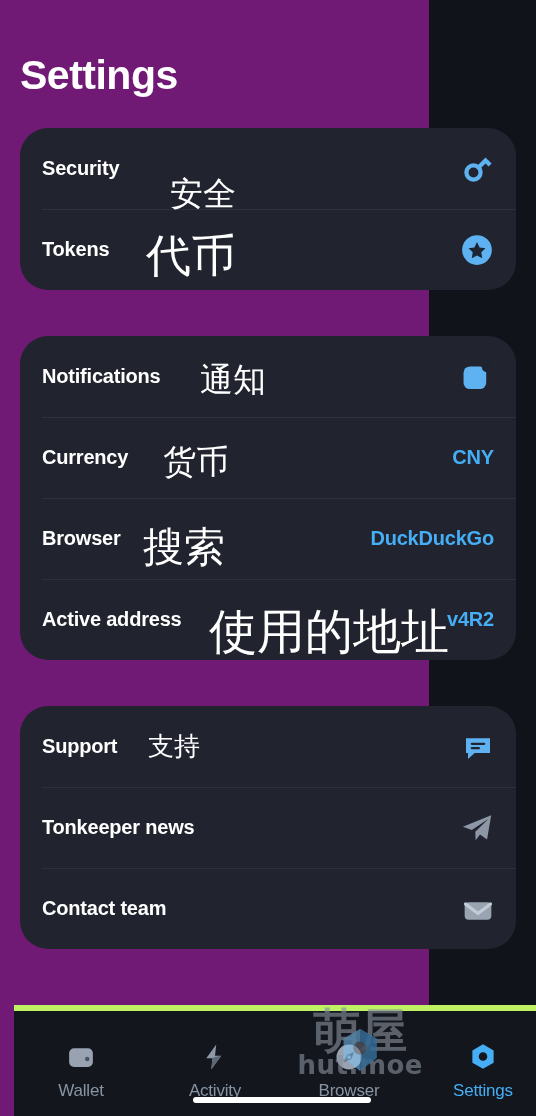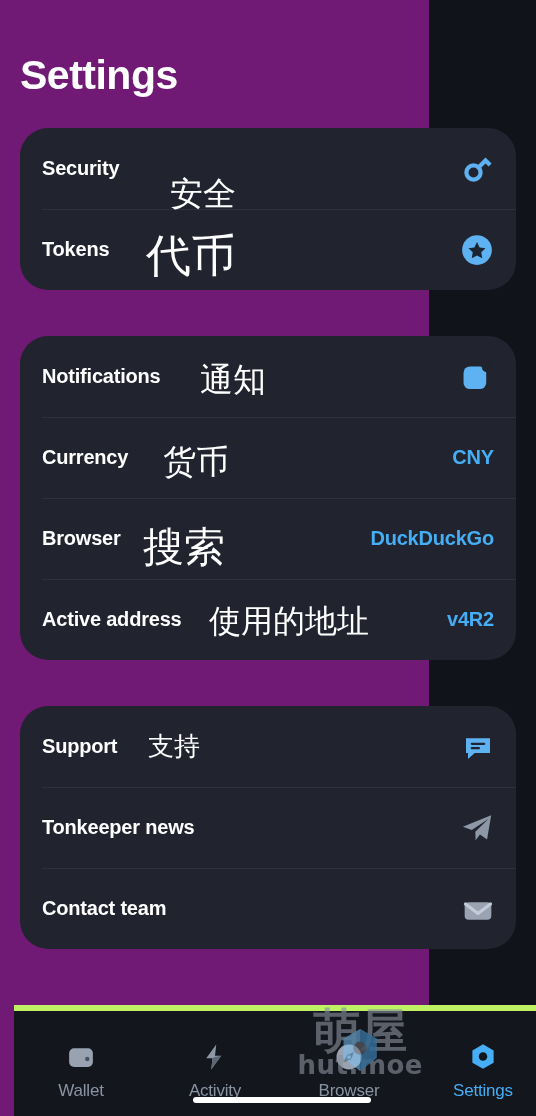--- a/index.html
+++ b/index.html
@@ -182,21 +182,21 @@
         </span>
       </div>
 
     </div>
 
     <div class="cn" style="left:170px; top:172px; font-size:33px;">安全</div>
     <div class="cn" style="left:146px; top:226px; font-size:45px;">代币</div>
     <div class="cn" style="left:200px; top:358px; font-size:33px;">通知</div>
     <div class="cn" style="left:163px; top:440px; font-size:33px;">货币</div>
     <div class="cn" style="left:143px; top:520px; font-size:41px;">搜索</div>
-    <div class="cn" style="left:209px; top:600px; font-size:32px;">使用的地址</div>
+    <div class="cn" style="left:209px; top:600px; font-size:48px;">使用的地址</div>
     <div class="cn" style="left:148px; top:729px; font-size:26px;">支持</div>
 
   </div>
 
   <div class="tabbar">
 
     <div class="tab">
       <span class="tab-icon">
         <svg width="30" height="30" viewBox="0 0 24 24">
           <rect x="2.5" y="5" width="19" height="15" rx="4" fill="#98a2b0"></rect>

